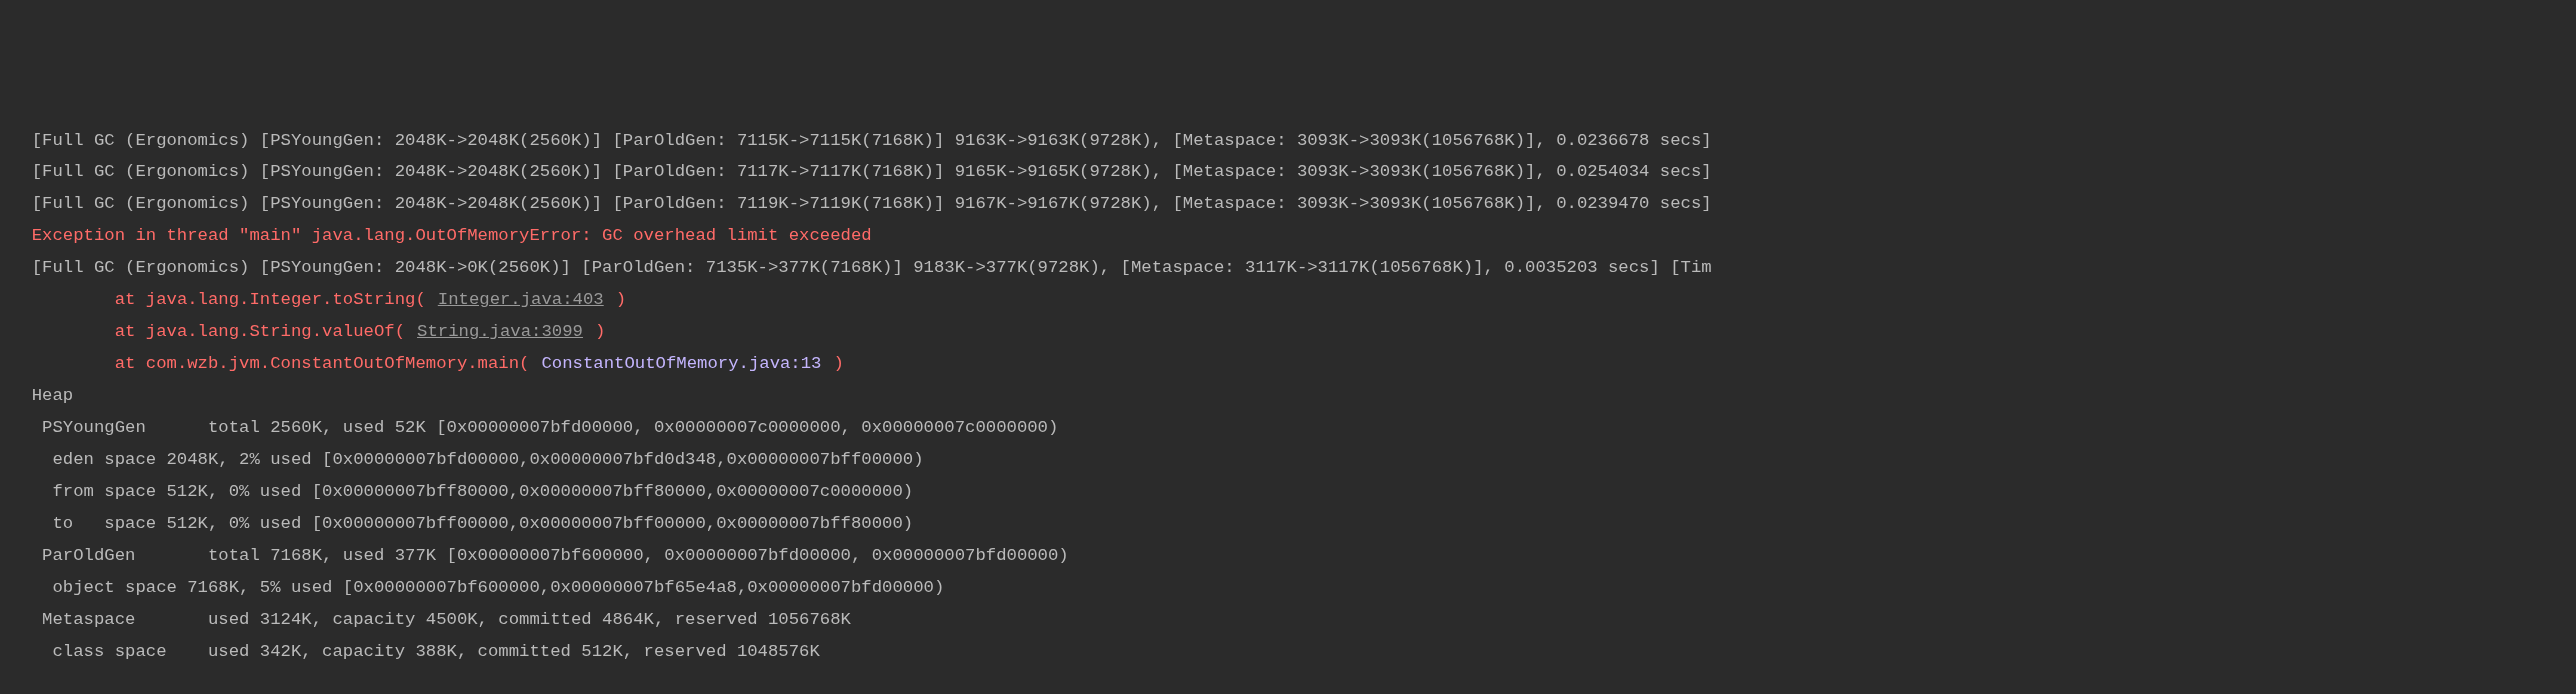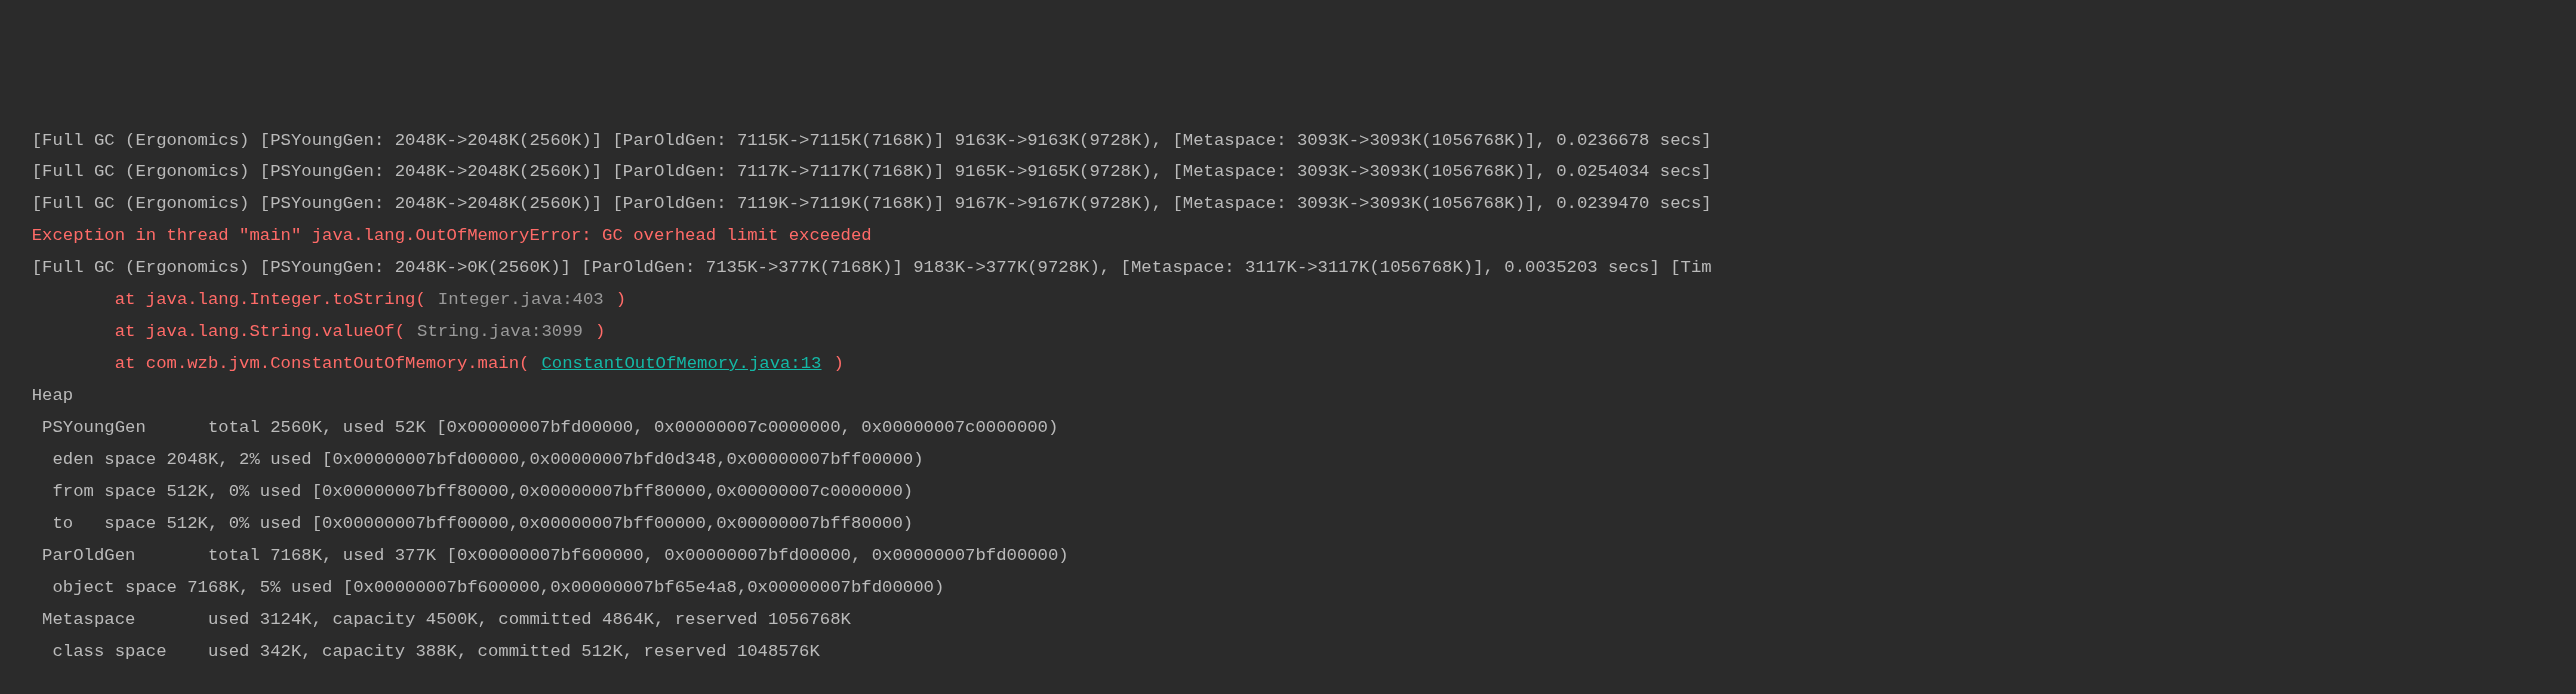--- a/index.html
+++ b/index.html
@@ -15,25 +15,25 @@
       line-height: 1.5;
       white-space: pre;
       padding: 5.8px 7.7px;
       overflow-x: hidden;
     }
     .error {
       color: #ff6b68;
     }
     .link {
       color: #999999;
+      text-decoration: underline;
       cursor: pointer;
     }
     .link-blue {
-      color: #14b8a6;
-      text-decoration: underline;
+      color: #c4b5fd;
       cursor: pointer;
     }
     .line {
       display: block;
     }
   </style>
 </head>
 <body>
 
 

